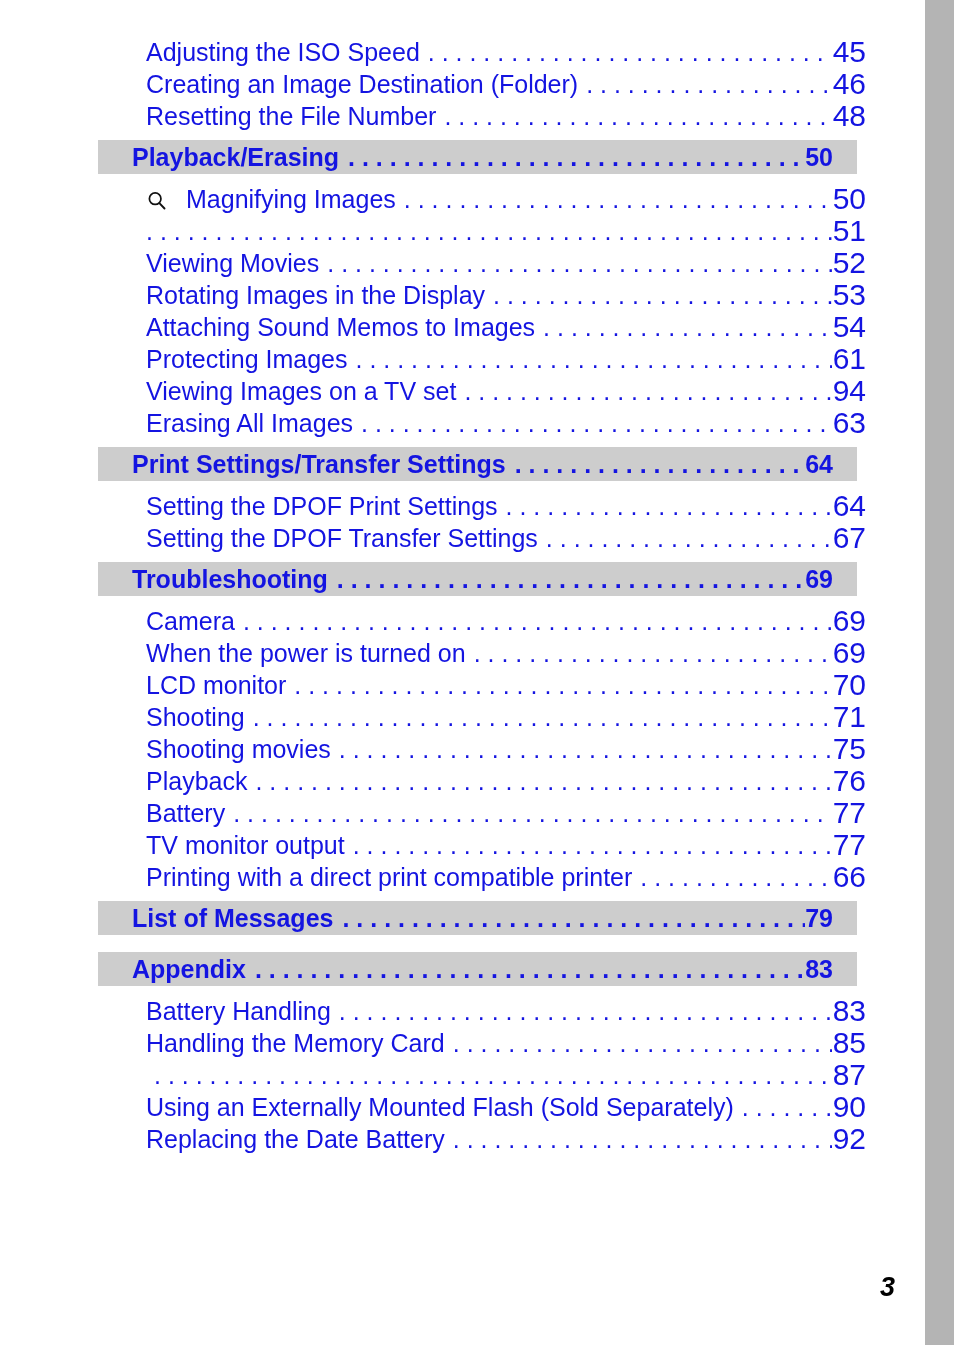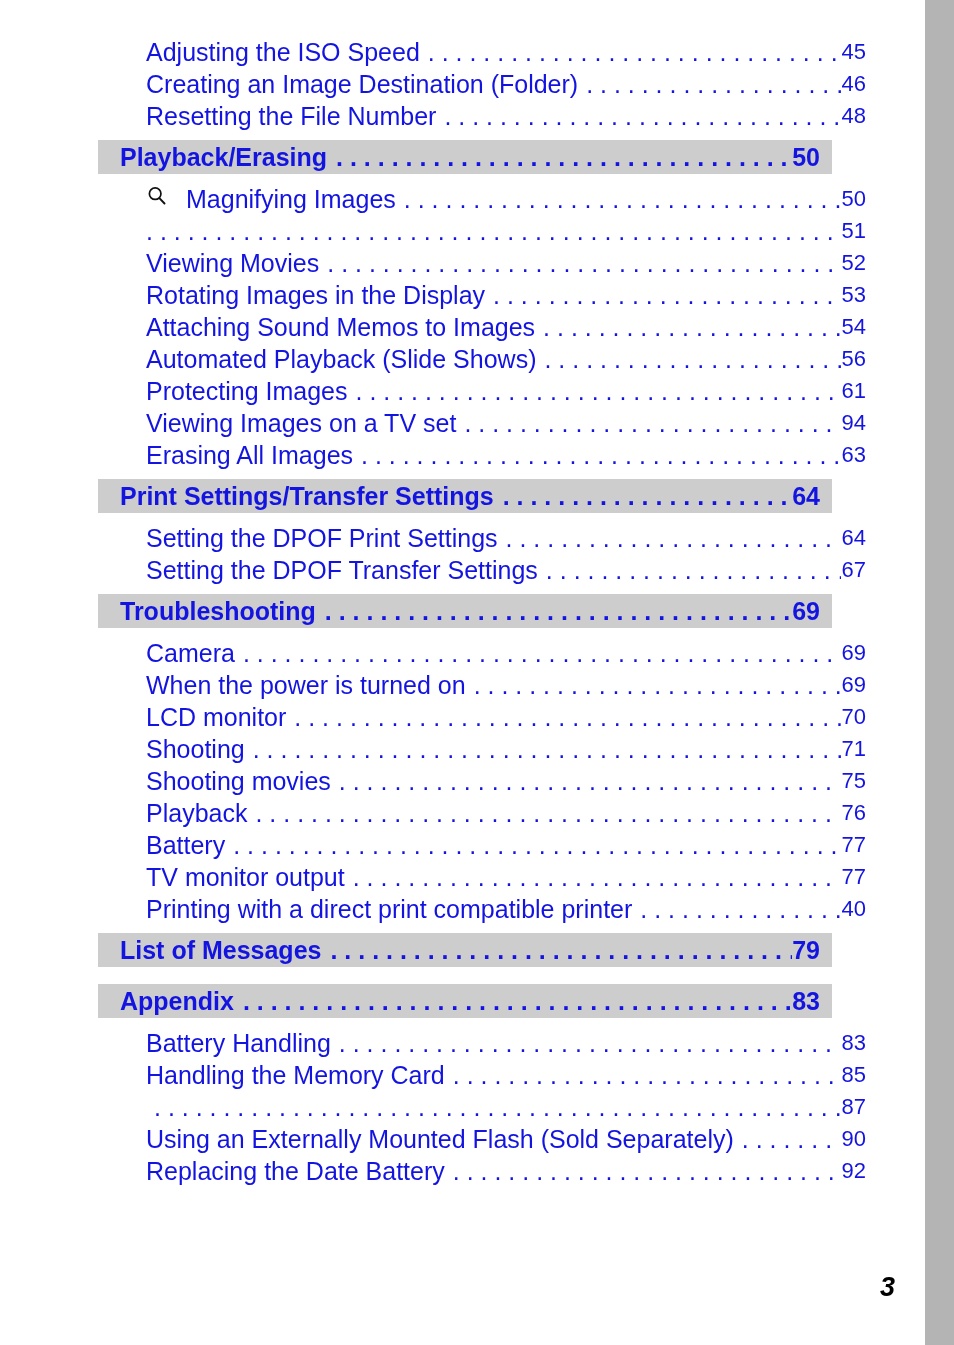--- a/index.html
+++ b/index.html
@@ -30,21 +30,21 @@
     top: 0;
     left: 0;
     width: 925px;
     height: 1345px;
   }
 
   
   .toc-row {
     position: relative;
     display: flex;
-    align-items: flex-start;
+    align-items: center;
     color: #1414e1;
     white-space: nowrap;
   }
 
   .toc-title {
     flex: 0 0 auto;
   }
 
   
   .leader {
@@ -70,21 +70,21 @@
     font-size: 25px;
     line-height: 32px;
     height: 32px;
     font-weight: normal;
   }
   .entry .leader {
     font-size: 25px;
     margin: 0 1px 0 2px;
   }
   .entry .toc-page {
-    font-size: 22px;
+    font-size: 30px;
   }
 
   
   .entry.gap .leader { margin-left: 8px; }
   .entry.nogap .leader { margin-left: 0px; }
 
   
   .entry.with-icon {
     margin-left: 146px;
   }
@@ -100,26 +100,26 @@
   .magnifier {
     display: block;
     width: 22px;
     height: 22px;
   }
 
   
   .section-bar {
     position: relative;
     margin-left: 98px;
-    margin-right: 93px;
+    margin-right: 68px;
     background: #cdcdcd;
     height: 34px;
     display: flex;
     align-items: center;
-    padding: 0;
+    padding: 12px;
     box-sizing: border-box;
   }
   .section-inner {
     display: flex;
     align-items: baseline;
     width: 100%;
     padding-left: 22px;
     padding-right: 12px;
     box-sizing: border-box;
     font-size: 25px;
@@ -210,25 +210,20 @@
         <span class="toc-title">Rotating Images in the Display</span>
         <span class="leader"></span>
         <span class="toc-page">53</span>
       </div>
       <div class="toc-row entry gap">
         <span class="toc-title">Attaching Sound Memos to Images</span>
         <span class="leader"></span>
         <span class="toc-page">54</span>
       </div>
       <div class="toc-row entry gap">
-        <span class="toc-title">Automated Playback (Slide Shows)</span>
-        <span class="leader"></span>
-        <span class="toc-page">56</span>
-      </div>
-      <div class="toc-row entry gap">
         <span class="toc-title">Protecting Images</span>
         <span class="leader"></span>
         <span class="toc-page">61</span>
       </div>
       <div class="toc-row entry gap">
         <span class="toc-title">Viewing Images on a TV set</span>
         <span class="leader"></span>
         <span class="toc-page">94</span>
       </div>
       <div class="toc-row entry gap">
@@ -300,21 +295,21 @@
         <span class="toc-page">77</span>
       </div>
       <div class="toc-row entry gap">
         <span class="toc-title">TV monitor output</span>
         <span class="leader"></span>
         <span class="toc-page">77</span>
       </div>
       <div class="toc-row entry gap">
         <span class="toc-title">Printing with a direct print compatible printer</span>
         <span class="leader"></span>
-        <span class="toc-page">40</span>
+        <span class="toc-page">66</span>
       </div>
       <div class="sp-before-bar"></div>
       <div class="section-bar">
         <div class="section-inner gap">
           <span class="toc-title">List of Messages</span>
           <span class="leader"></span>
           <span class="toc-page">79</span>
         </div>
       </div>
       <div class="sp-after-bar"></div>

